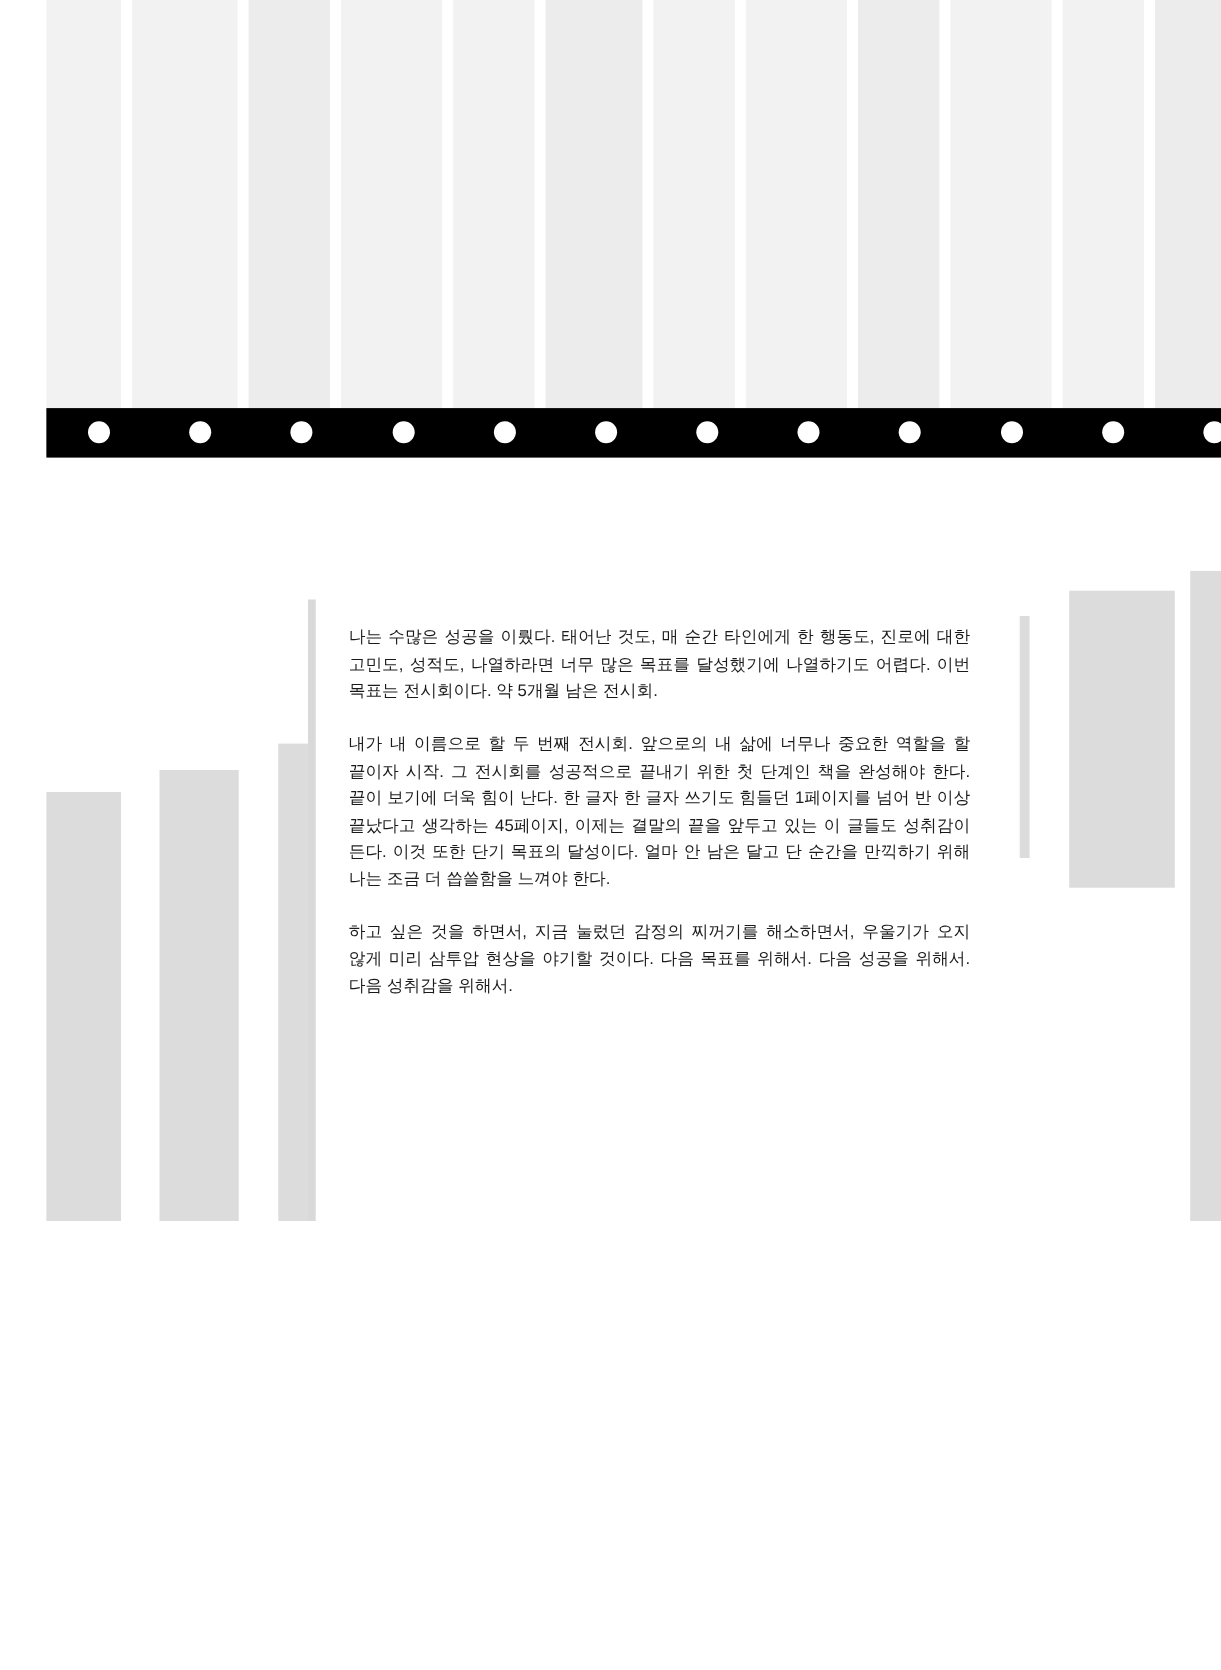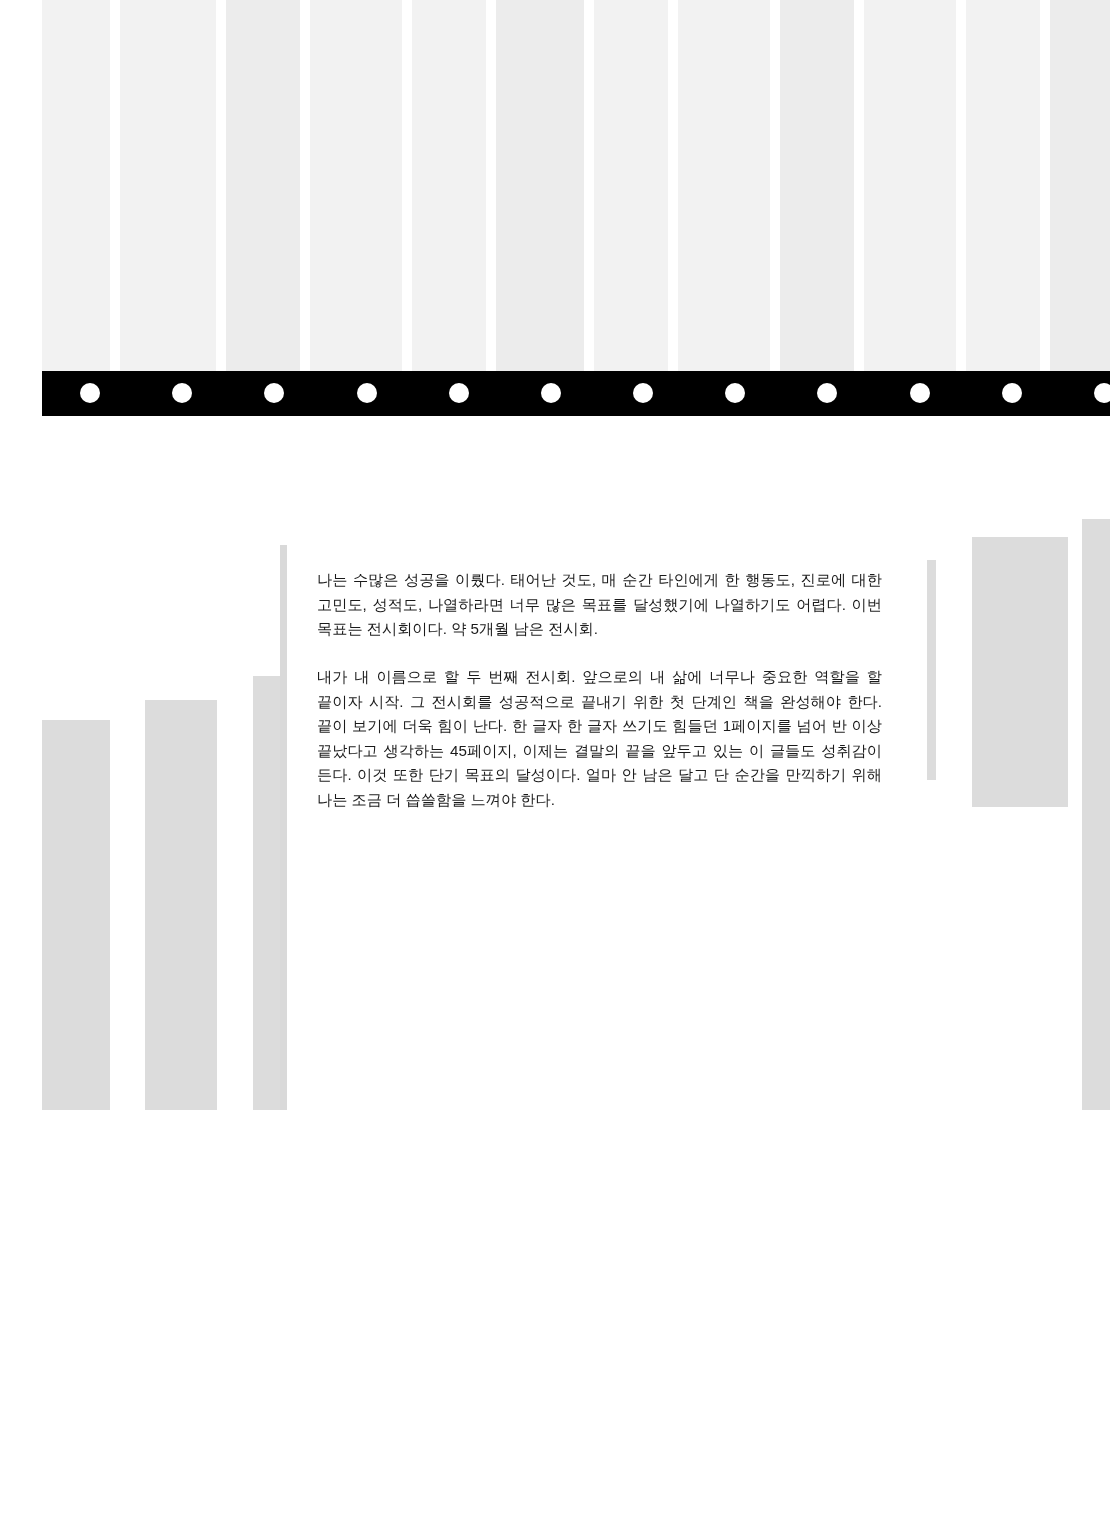--- a/index.html
+++ b/index.html
@@ -159,19 +159,20 @@
       <div class="perf-hole" style="left: 960px;"></div>
       <div class="perf-hole" style="left: 1052px;"></div>
     </div>
 
   <div id="text-card-shadow"></div>
   <div id="text-card"></div>
 
   <div id="text-body">
     <p>나는 수많은 성공을 이뤘다. 태어난 것도, 매 순간 타인에게 한 행동도, 진로에 대한 고민도, 성적도, 나열하라면 너무 많은 목표를 달성했기에 나열하기도 어렵다. 이번 목표는 전시회이다. 약 5개월 남은 전시회.</p>
     <p>내가 내 이름으로 할 두 번째 전시회. 앞으로의 내 삶에 너무나 중요한 역할을 할 끝이자 시작. 그 전시회를 성공적으로 끝내기 위한 첫 단계인 책을 완성해야 한다. 끝이 보기에 더욱 힘이 난다. 한 글자 한 글자 쓰기도 힘들던 1페이지를 넘어 반 이상 끝났다고 생각하는 45페이지, 이제는 결말의 끝을 앞두고 있는 이 글들도 성취감이 든다. 이것 또한 단기 목표의 달성이다. 얼마 안 남은 달고 단 순간을 만끽하기 위해 나는 조금 더 씁쓸함을 느껴야 한다.</p>
+    <p>하고 싶은 것을 하면서, 지금 눌렀던 감정의 찌꺼기를 해소하면서, 우울기가 오지 않게 미리 삼투압 현상을 야기할 것이다. 다음 목표를 위해서. 다음 성공을 위해서. 다음 성취감을 위해서.</p>
   </div>
 
   <div id="footer-bar"></div>
   <div id="footer-bar-right"></div>
   <div id="page-number">67</div>
 
 </div>
 
 </body></html>

